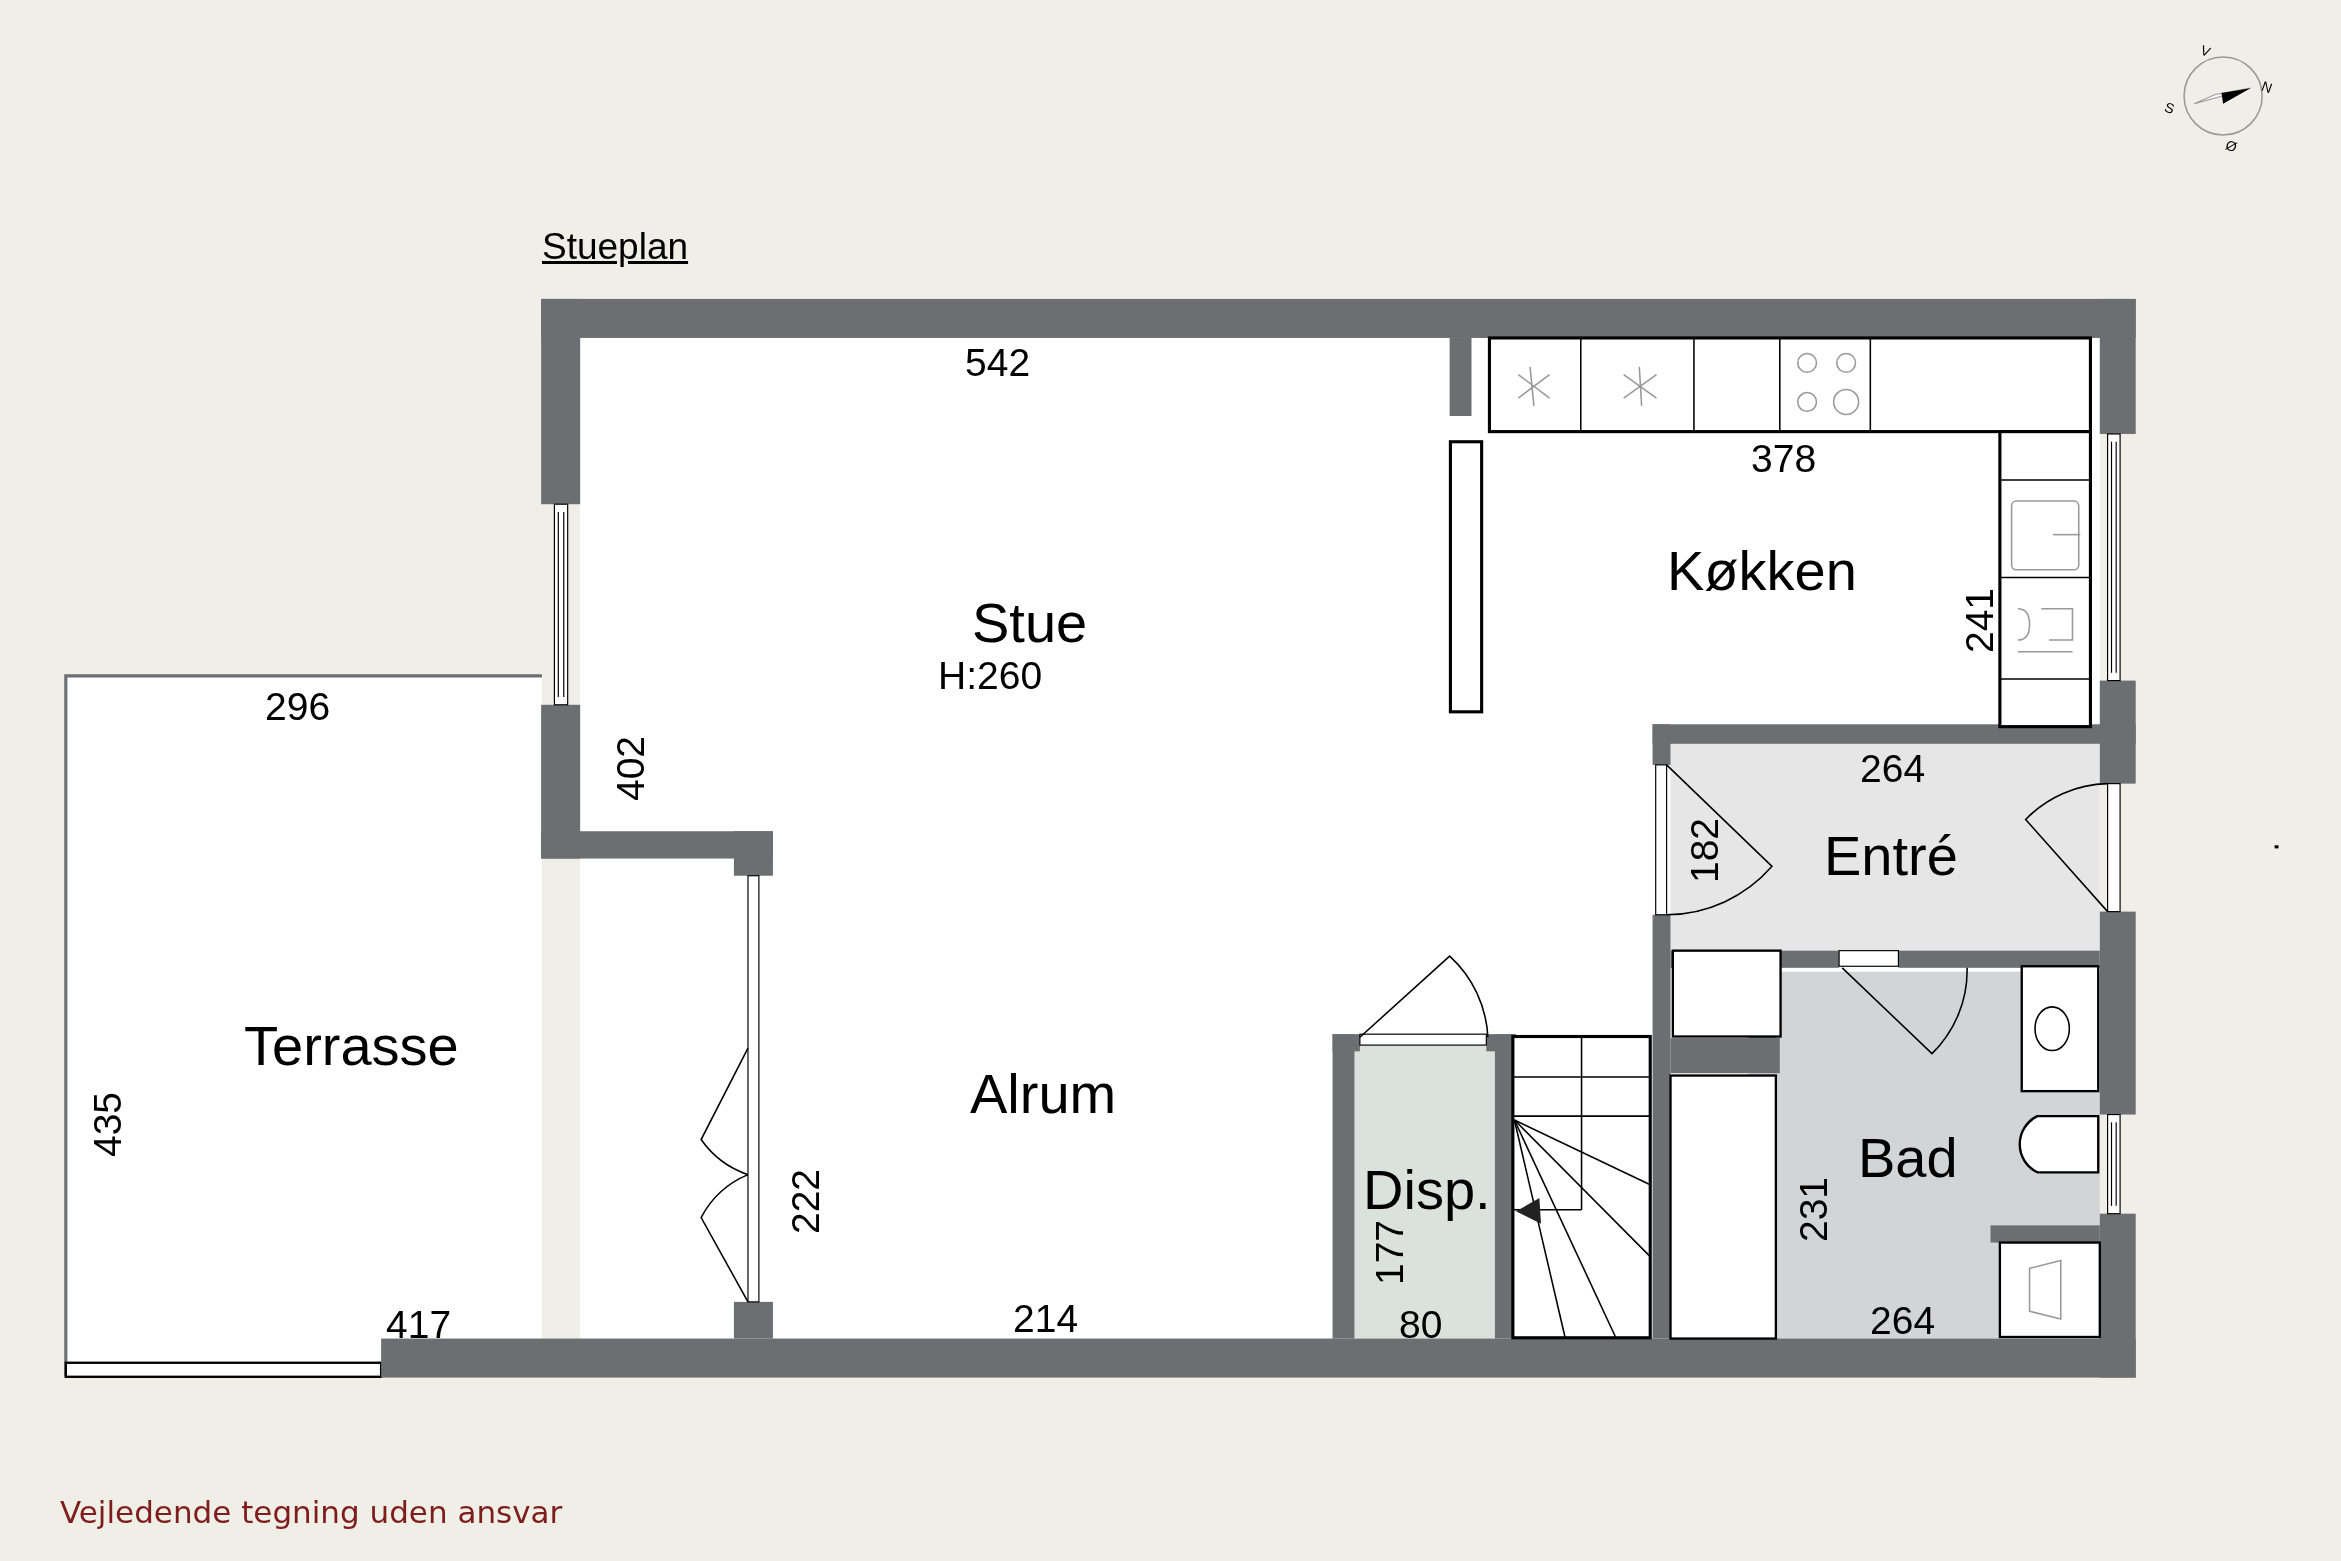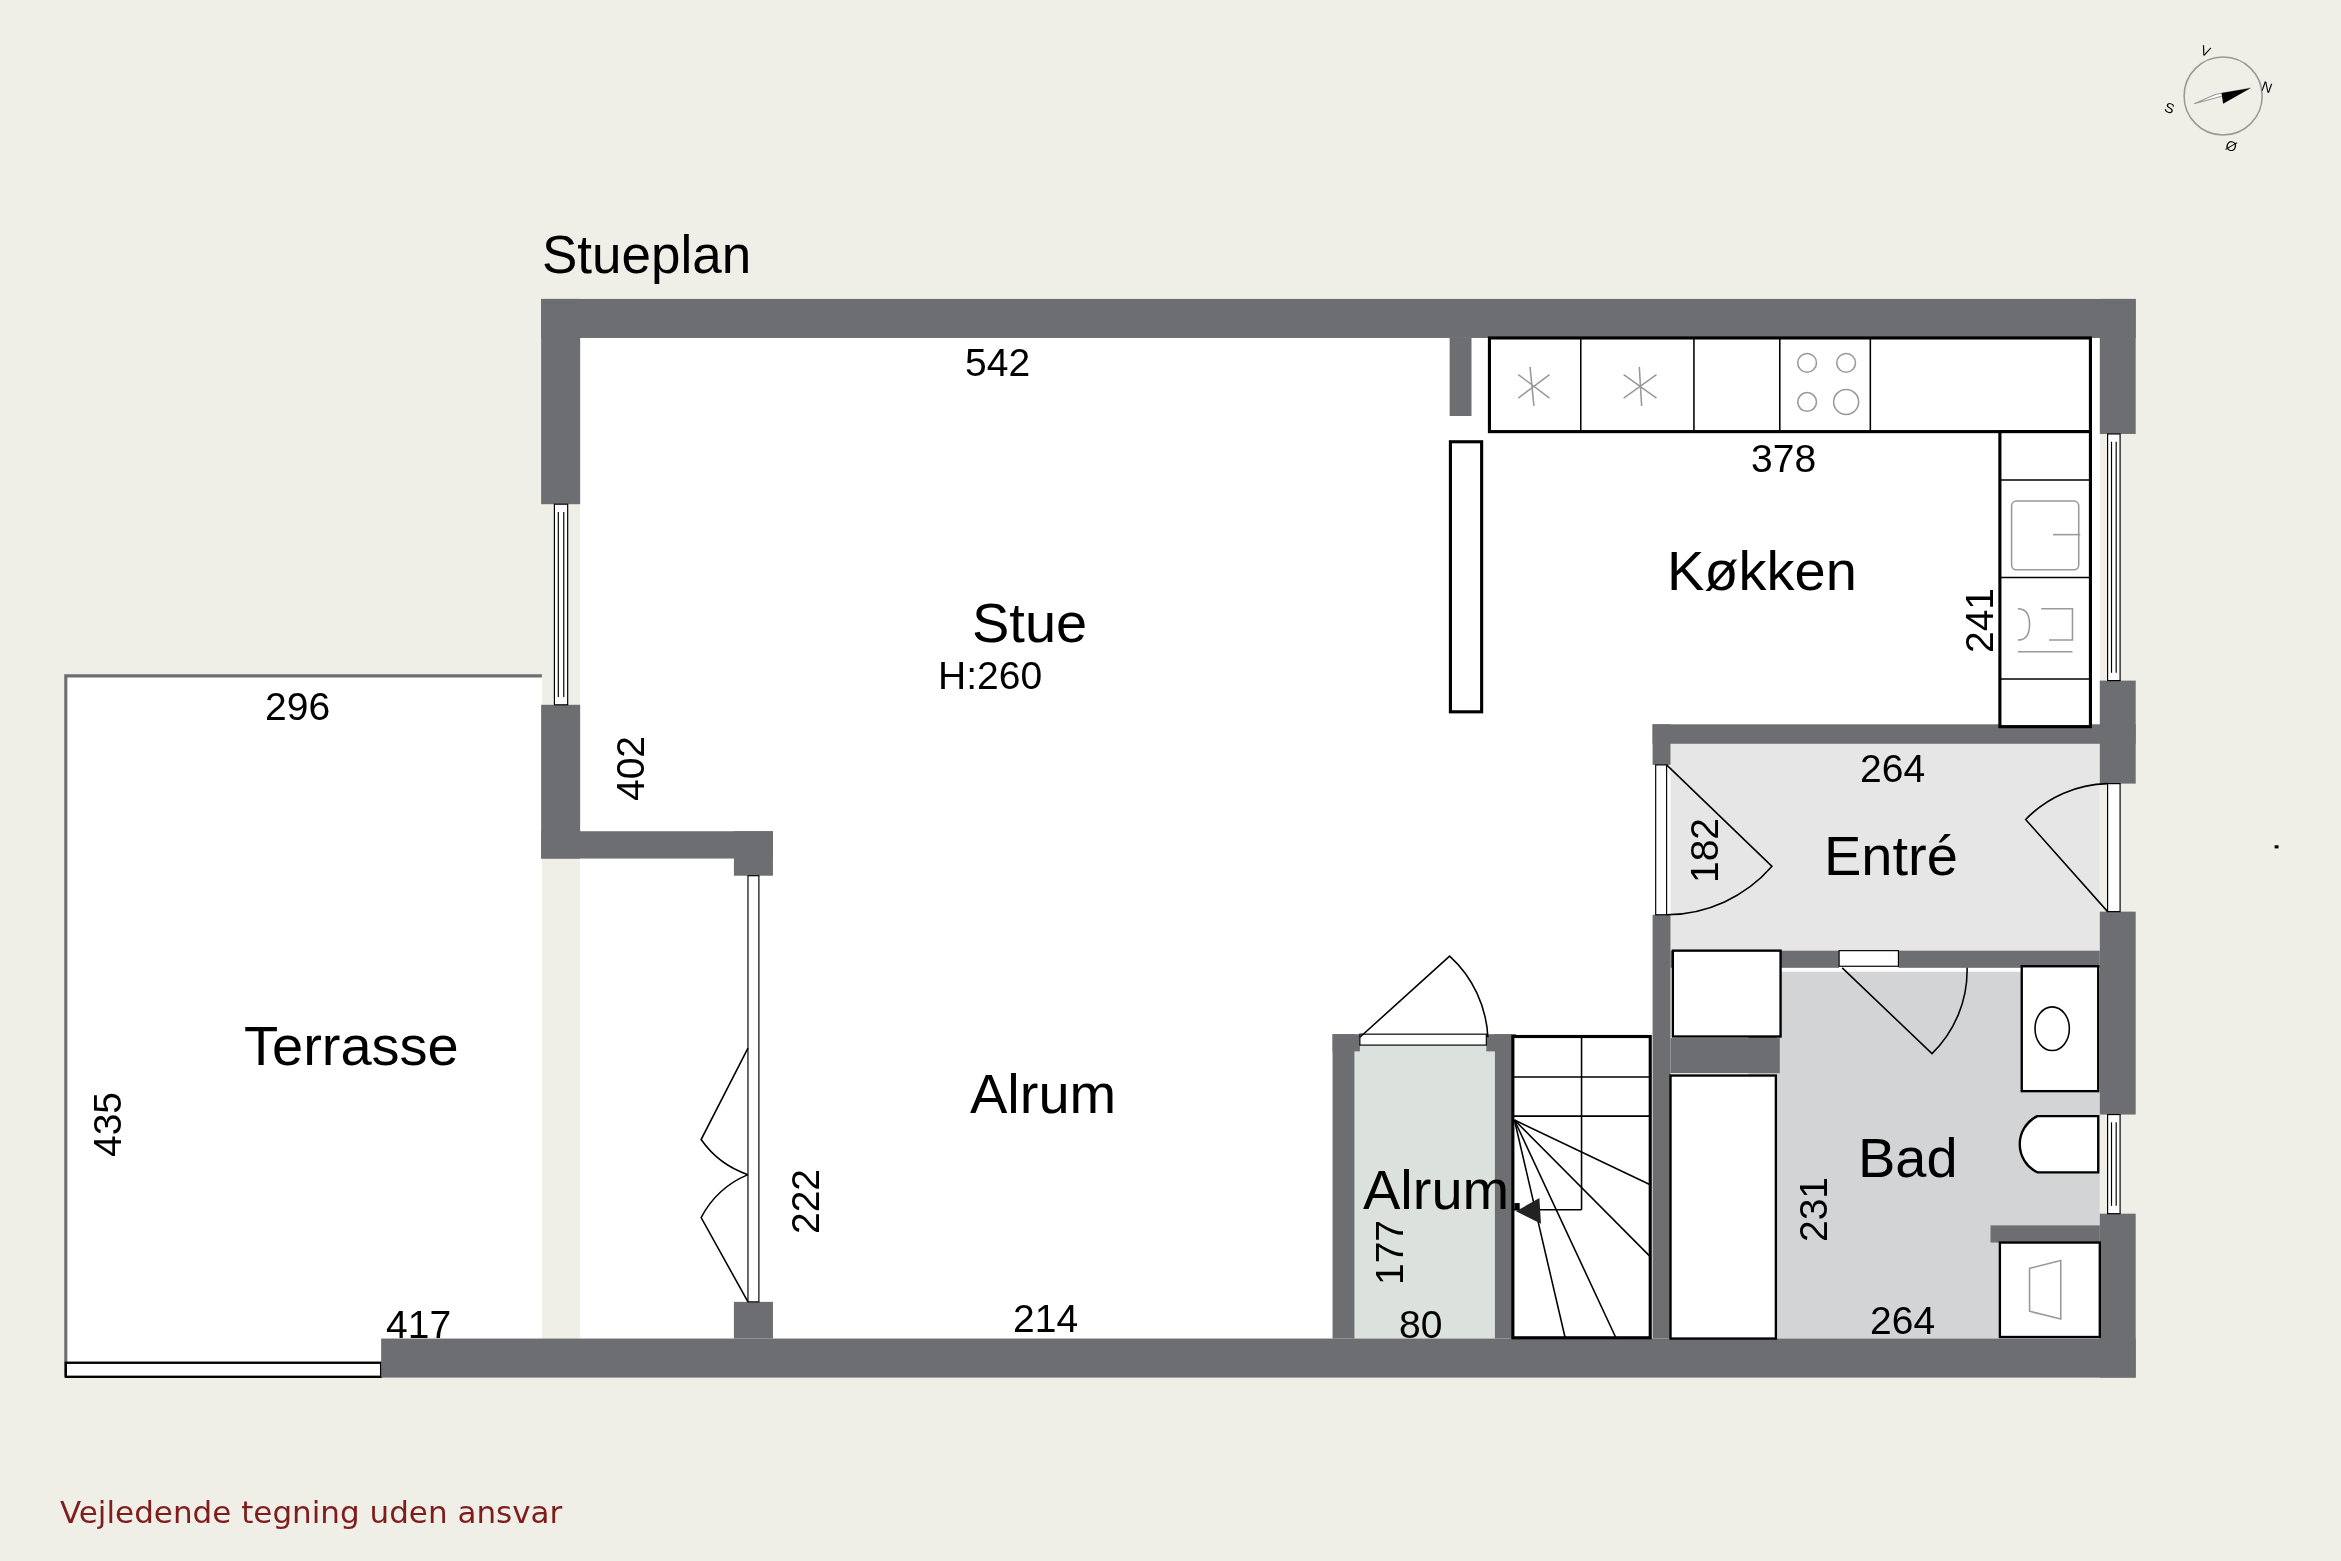--- a/index.html
+++ b/index.html
@@ -3,21 +3,21 @@
 <meta charset="utf-8">
 <style>
   html, body { margin:0; padding:0; }
   body { width:2342px; height:1561px; background:#efefe8; position:relative; overflow:hidden;
          font-family:"Liberation Sans", sans-serif; }
   svg.plan { position:absolute; left:0; top:0; }
   .lbl { position:absolute; color:#000; white-space:nowrap; line-height:1; }
   .room { font-size:56px; }
   .dim { font-size:39px; }
   .vert { transform-origin:center center; transform:rotate(-90deg); }
-  .title { font-size:53px; }
+  .title { font-size:37px;text-decoration:underline; }
   .disclaimer { font-family:"DejaVu Sans", sans-serif; font-size:31px; color:#7f1d1d; }
 </style>
 </head>
 <body>
 
 <svg class="plan" width="2342" height="1561" viewBox="0 0 3000 2000">
 
   <g>
     <rect x="84" y="866" width="610" height="898" fill="#ffffff"></rect>
     <polyline points="694,866 84,866 84,1764" fill="none" stroke="#6d6e71" stroke-width="4"></polyline>
@@ -192,21 +192,21 @@
   <span class="lbl dim vert" style="left:1672px;top:831px">182</span>
 </div>
 
 <div>
   <span class="lbl room" style="left:1858px;top:1130px">Bad</span>
   <span class="lbl dim" style="left:1870px;top:1301px">264</span>
   <span class="lbl dim vert" style="left:1781px;top:1190px">231</span>
 </div>
 
 <div>
-  <span class="lbl room" style="left:1363px;top:1162px">Alrum.</span>
+  <span class="lbl room" style="left:1363px;top:1162px">Disp.</span>
   <span class="lbl dim" style="left:1399px;top:1305px">80</span>
   <span class="lbl dim vert" style="left:1357px;top:1233px">177</span>
 </div>
 
 <div>
   <span class="lbl room" style="left:970px;top:1066px">Alrum</span>
   <span class="lbl dim" style="left:1013px;top:1299px">214</span>
   <span class="lbl dim vert" style="left:773px;top:1182px">222</span>
 </div>
 

